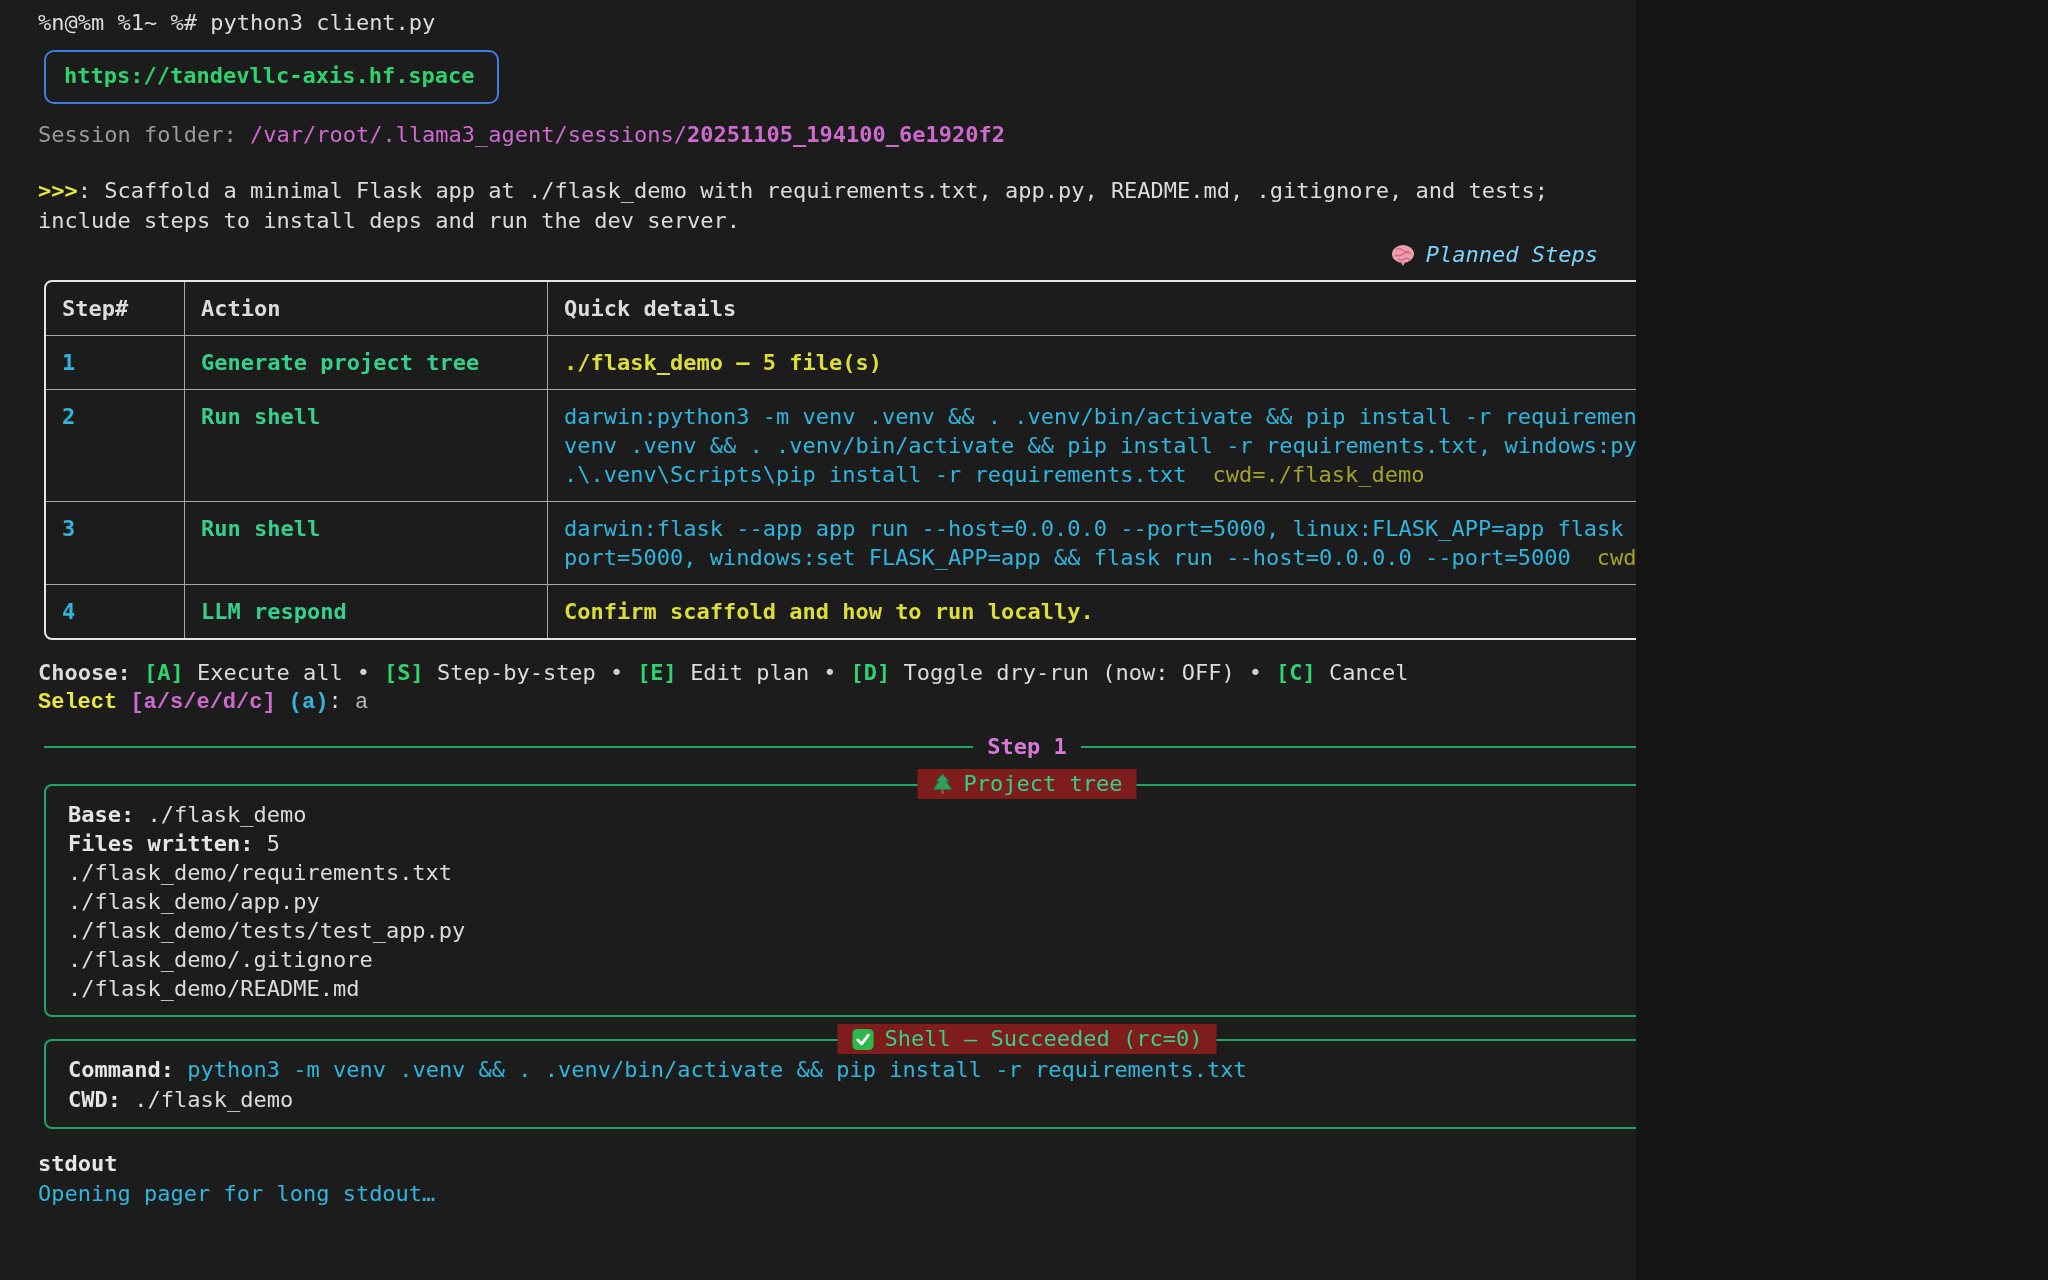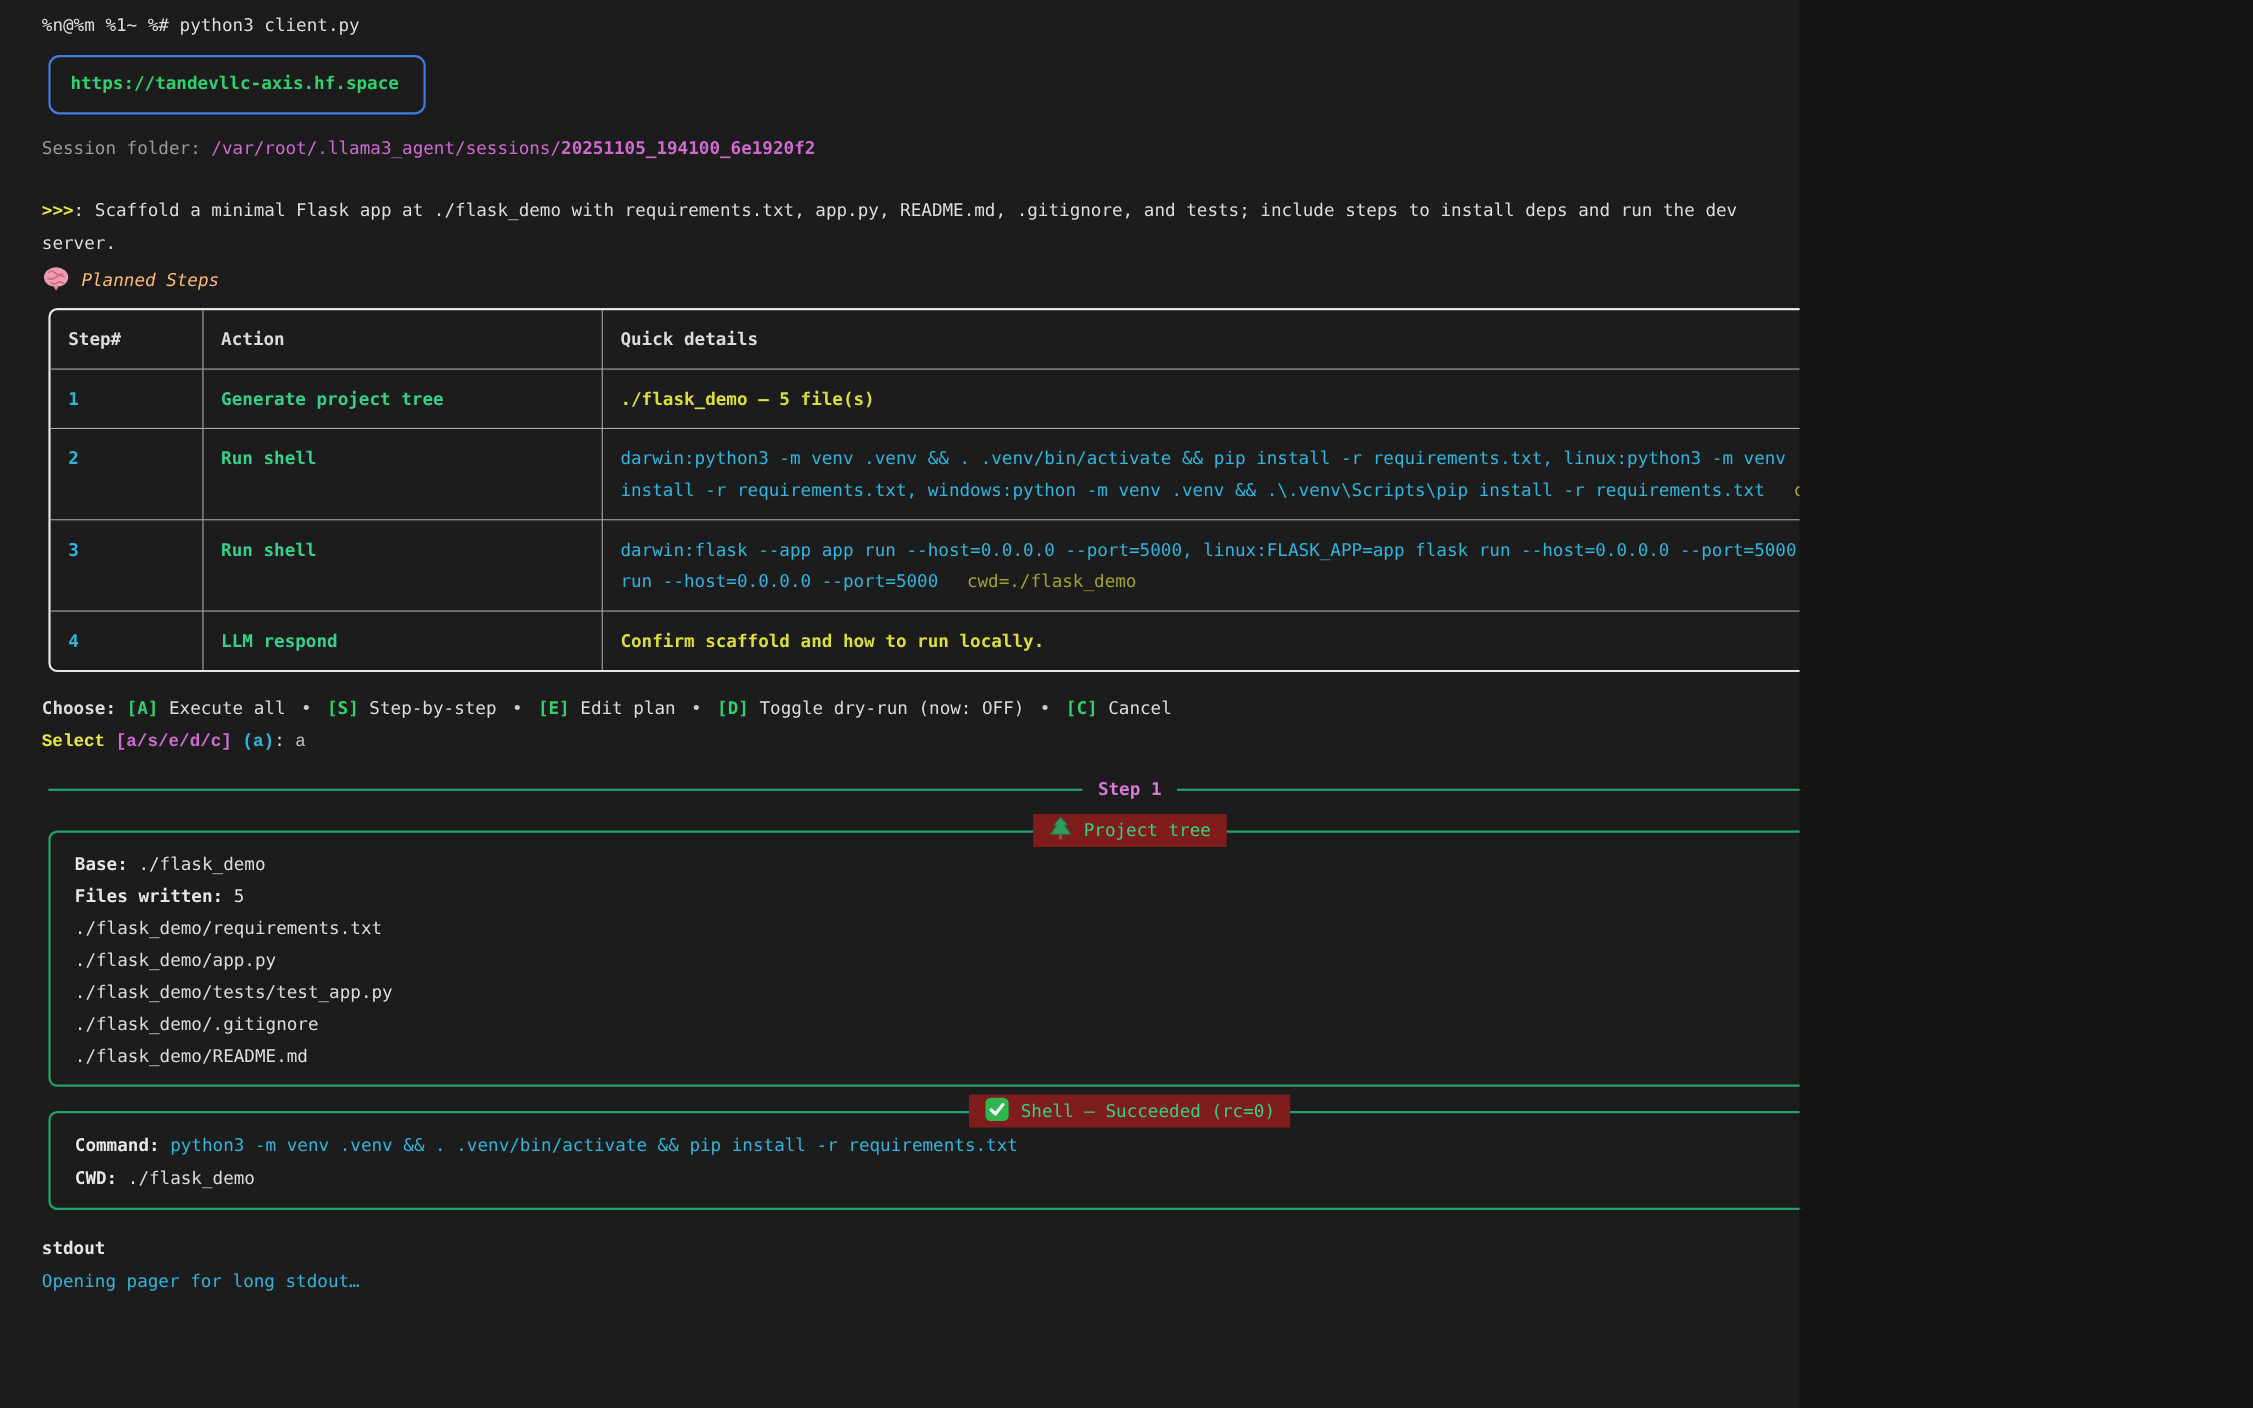--- a/index.html
+++ b/index.html
@@ -1,20 +1,20 @@
 <!DOCTYPE html>
 <html><head>
 <meta charset="utf-8">
 <style>
   html,body{margin:0;padding:0;background:#141414;}
   .screen{
     position:relative;width:1636px;height:1280px;overflow:hidden;
     background:#1c1c1d;
     font-family:"DejaVu Sans Mono","Liberation Mono",monospace;
-    font-size:16px;line-height:30px;color:#dcdcdc;
+    font-size:22px;line-height:30px;color:#dcdcdc;
     box-sizing:border-box;padding:8px 38px 0 38px;
   }
   .bold{font-weight:bold;}
   .c-gray{color:#9a9a9a;}
   .c-dim{color:#b9b9b9;}
   .c-white{color:#e6e6e6;}
   .c-magenta{color:#cf6bcf;}
   .c-pink{color:#d879d8;}
   .c-yellow{color:#dede38;}
   .c-byellow{color:#e8e840;}
@@ -25,21 +25,21 @@
   .c-blue{color:#3d82ea;}
 
   .banner{
     display:inline-block;margin:12px 0 0 6px;padding:8px 22px 10px 18px;
     border:2px solid #3f7de0;border-radius:10px;background:#1c1c1d;
   }
   .banner div{line-height:32px;font-weight:bold;}
 
   .session-line{margin-top:16px;}
   .user-prompt{margin-top:26px;max-width:1975px;}
-  .plan-title{margin-top:4px;text-align:left;font-style:italic;color:#fdba74;}
+  .plan-title{margin-top:4px;text-align:right;font-style:italic;color:#7dd3fc;}
   .plan-title svg{vertical-align:-5px;margin-right:10px;}
 
   table.plan-table{
     margin:10px 0 0 6px;width:1966px;border-collapse:separate;border-spacing:0;
     border:2px solid #e5e5e5;border-radius:8px;table-layout:fixed;
   }
   .plan-table th,.plan-table td{
     text-align:left;vertical-align:top;padding:12px 16px;line-height:29px;
     border-right:1.5px solid #a9a9a9;border-bottom:1.5px solid #a9a9a9;
     overflow-wrap:break-word;

